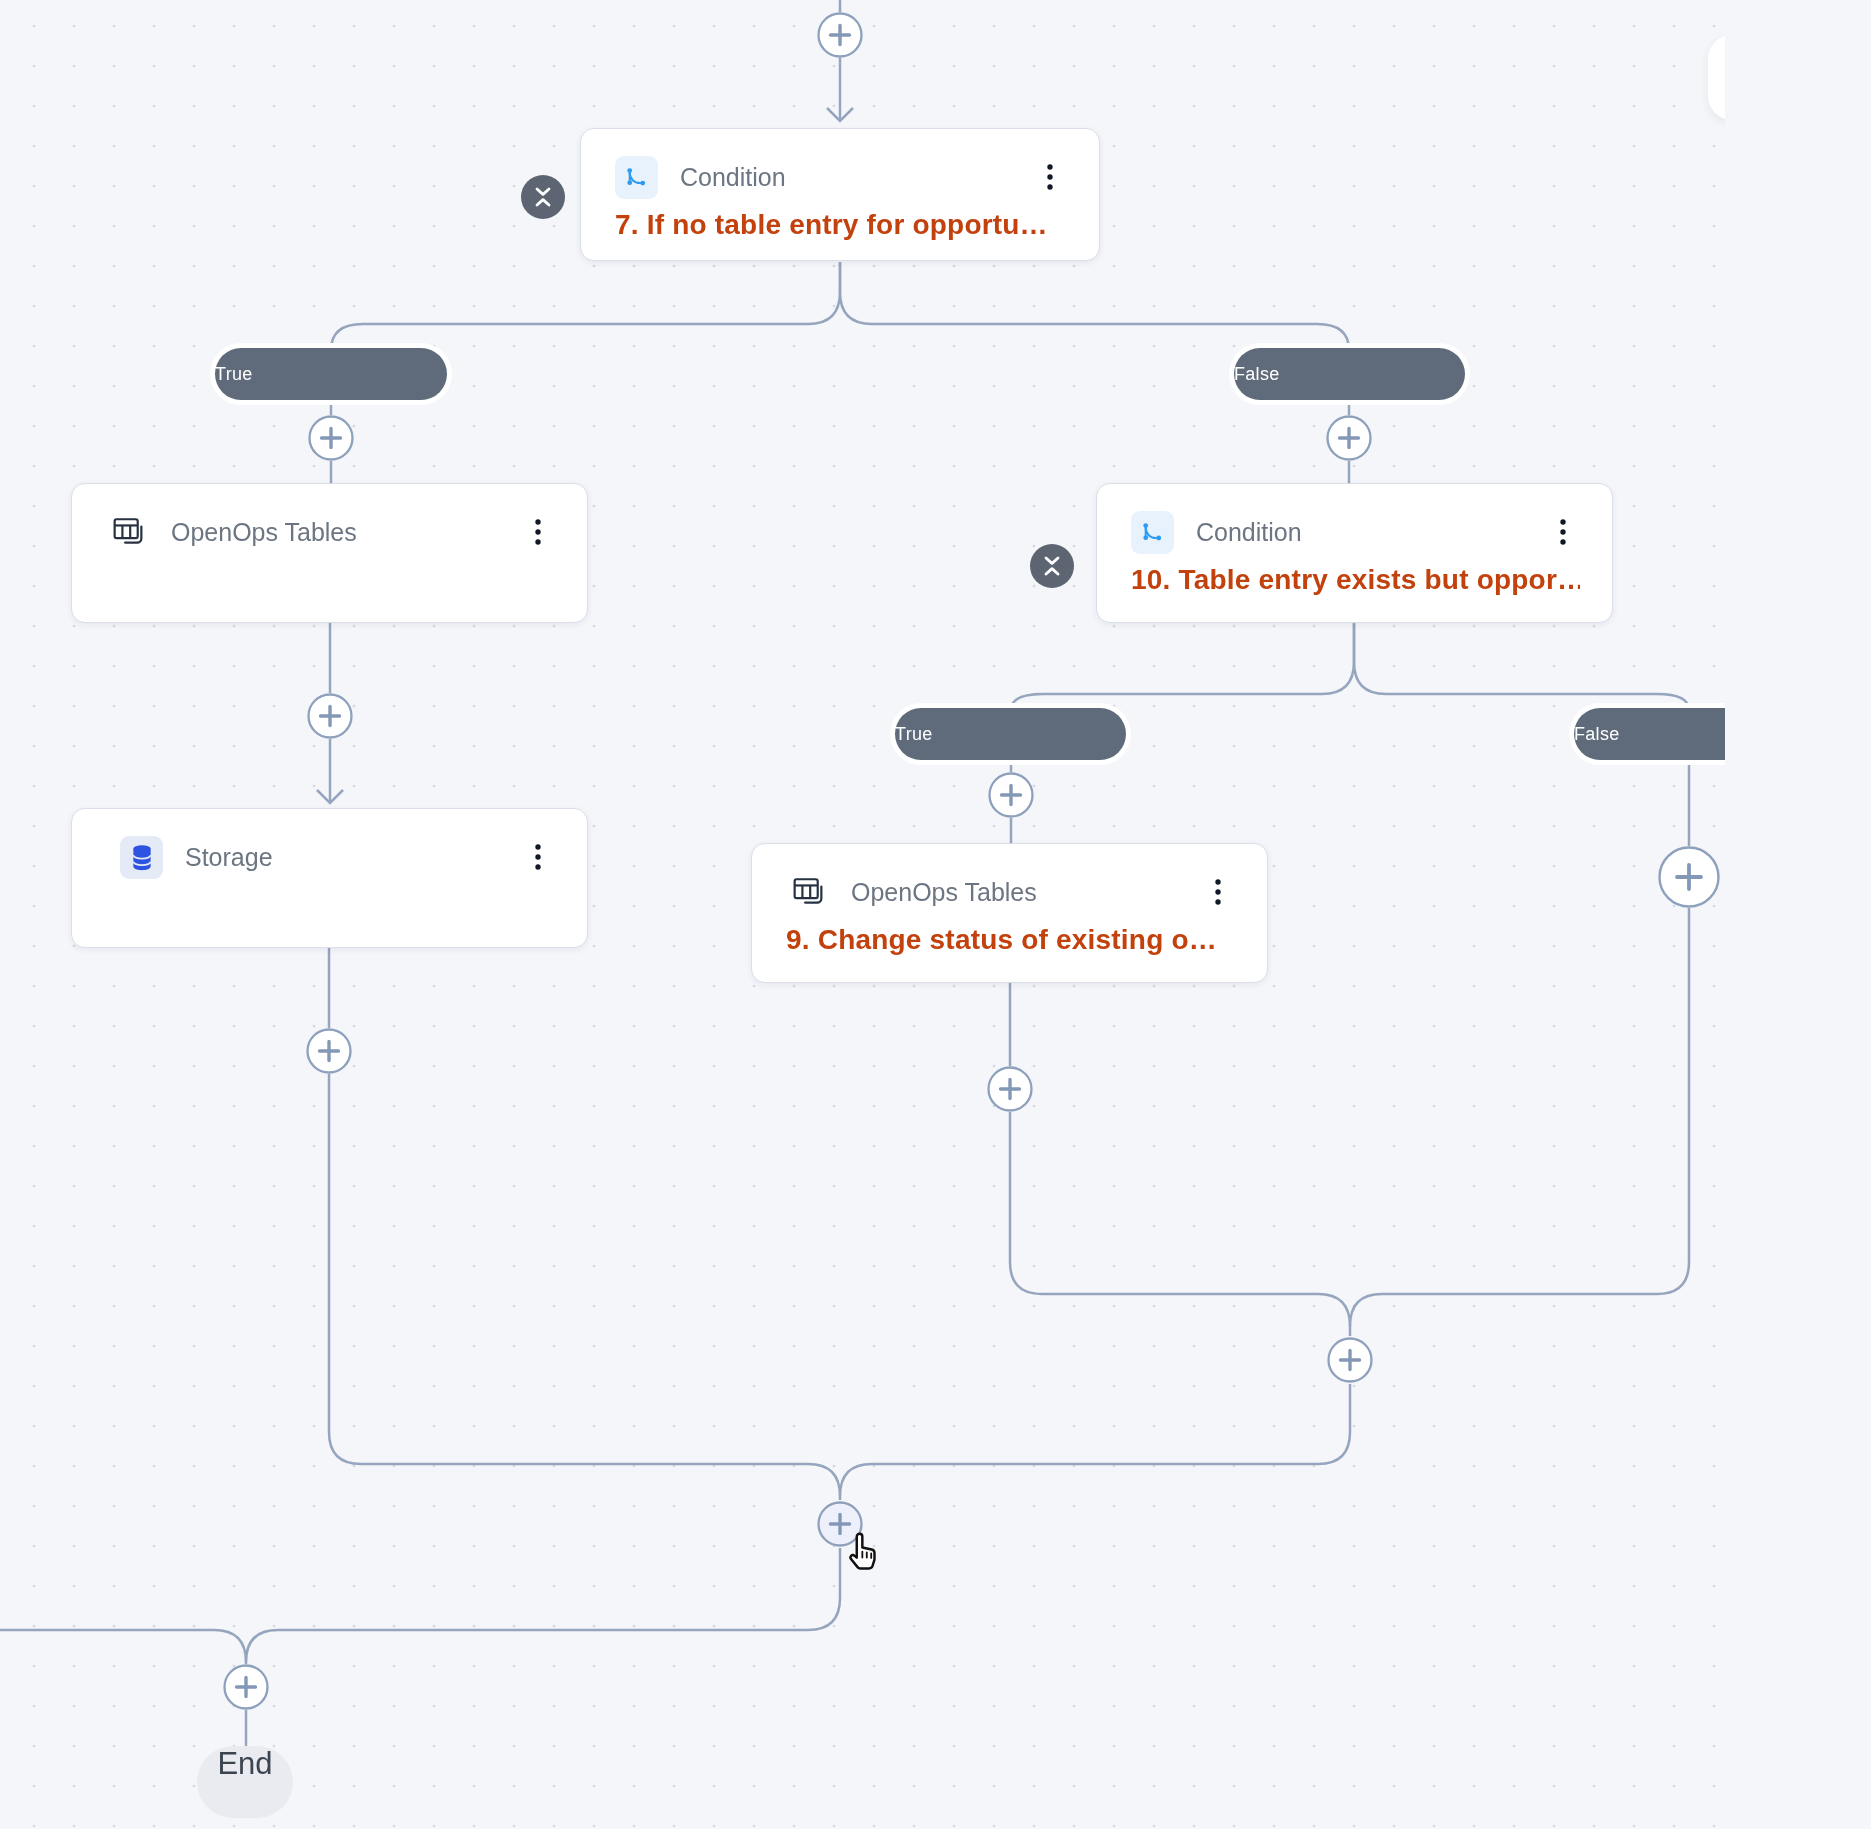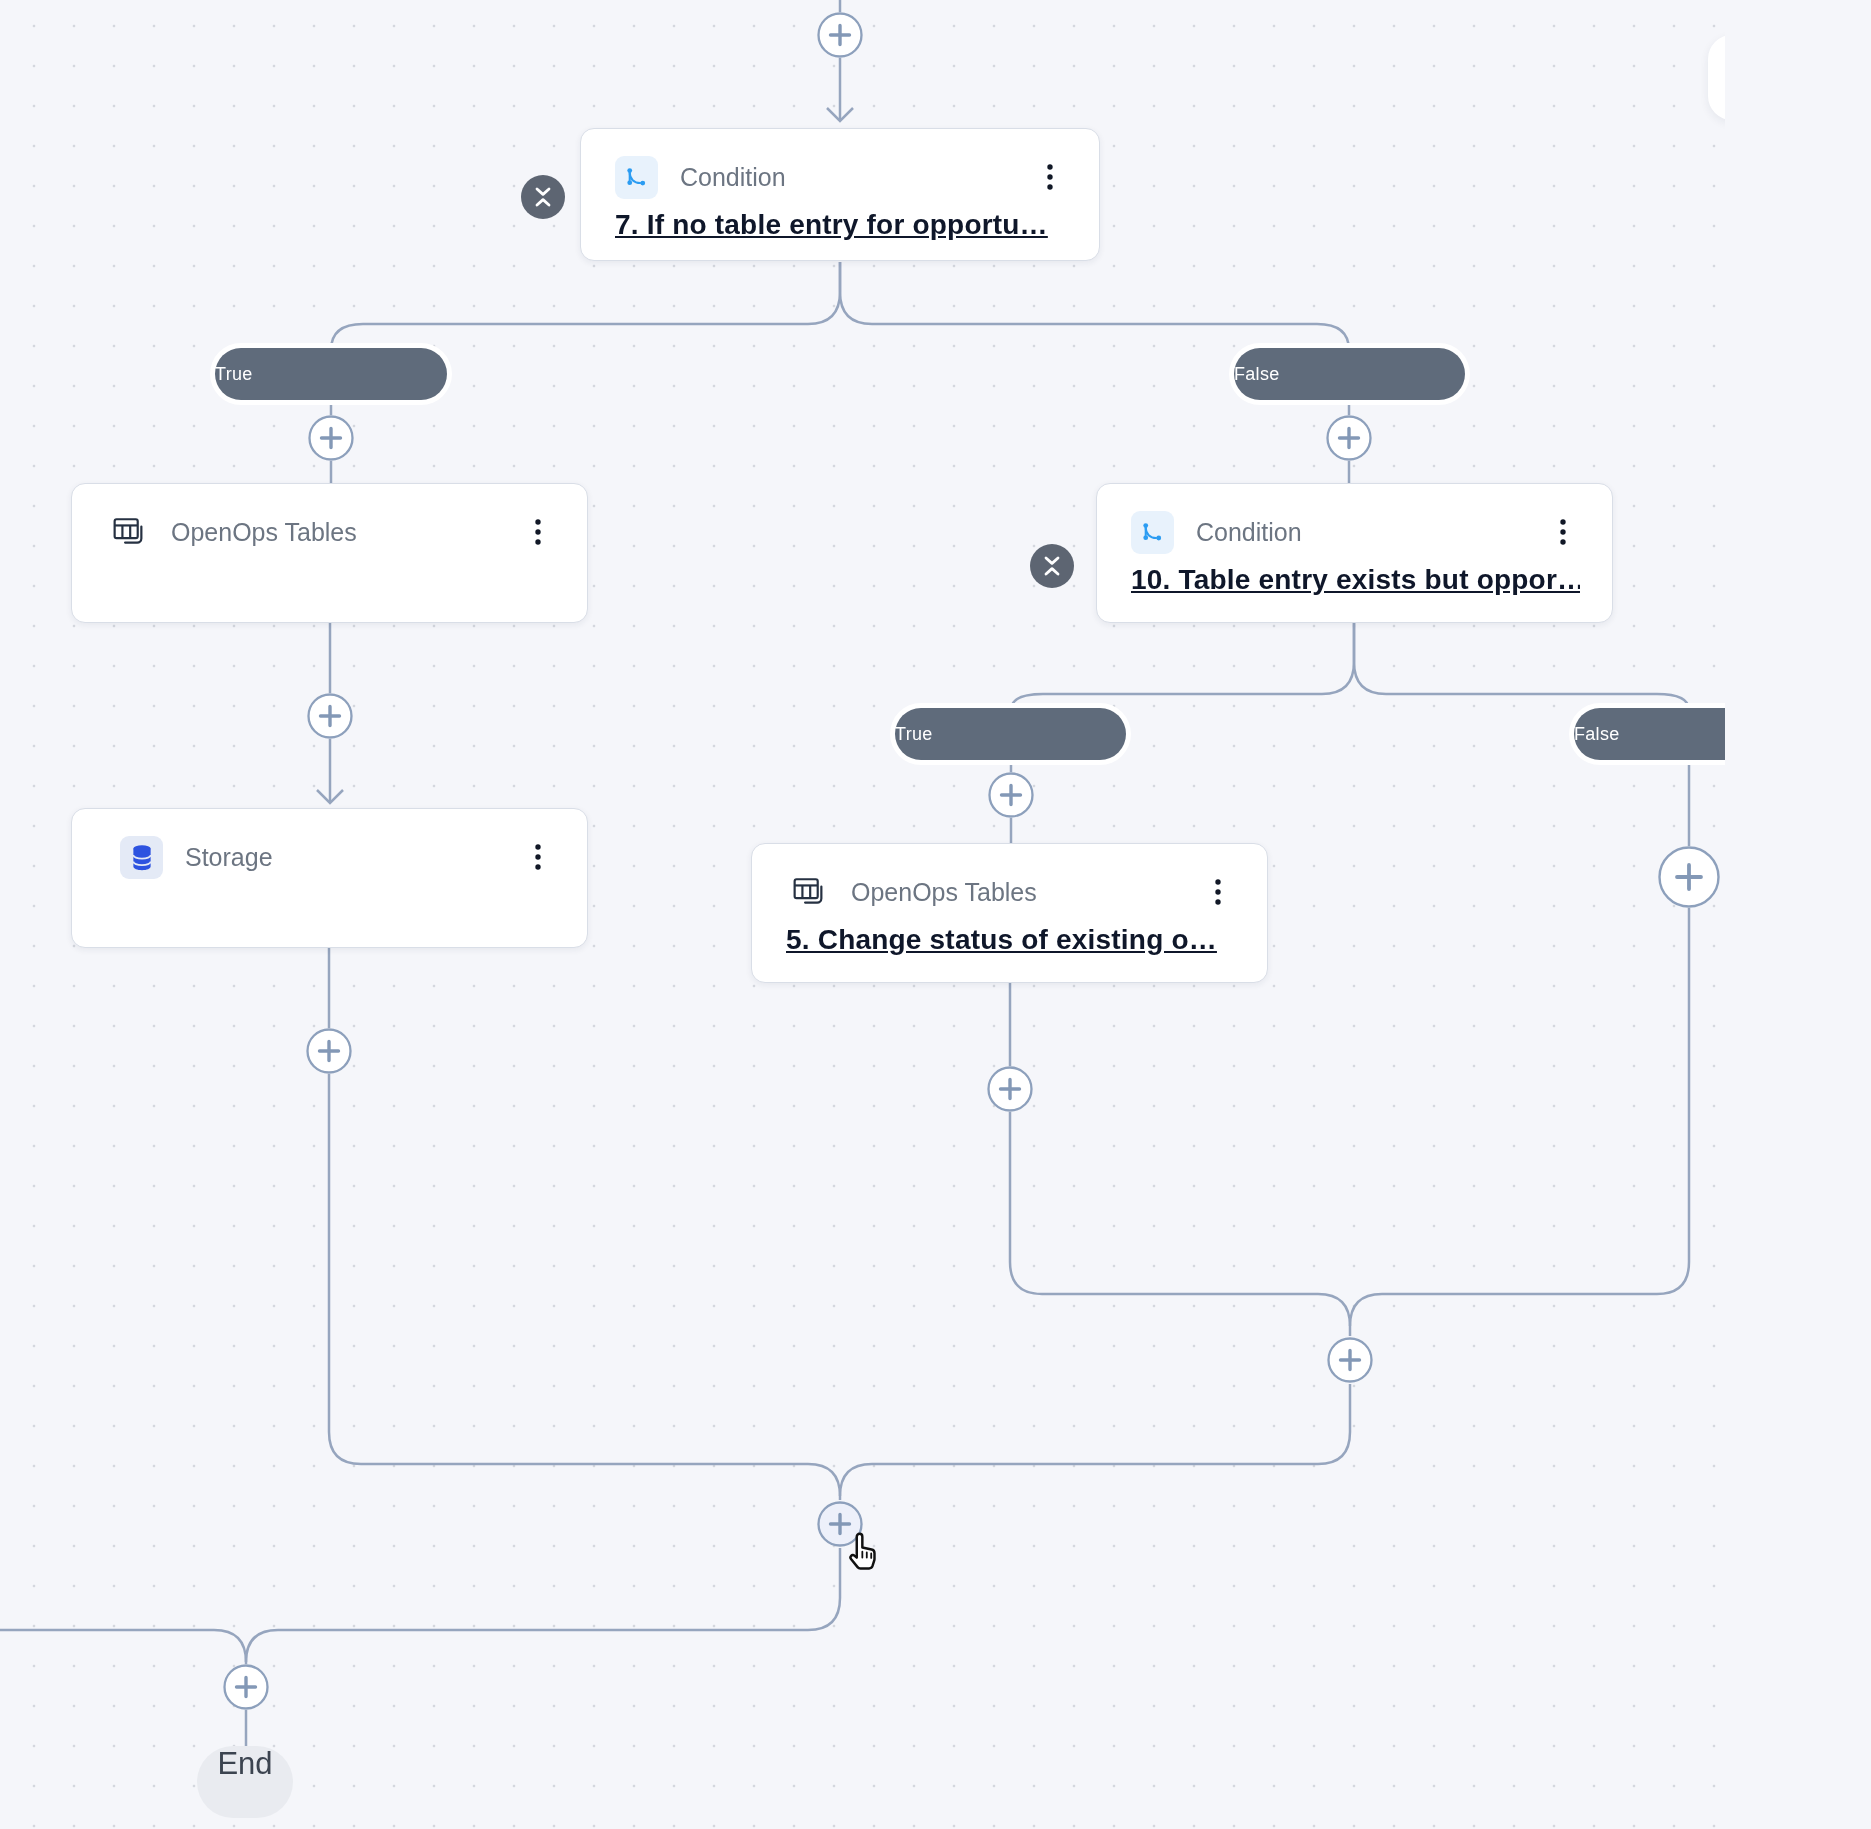--- a/index.html
+++ b/index.html
@@ -18,21 +18,21 @@
     position:absolute;background:#fff;border:1.5px solid #d9dee7;border-radius:14px;
     box-shadow:0 2px 6px rgba(25,39,70,.07);box-sizing:border-box;padding:26px 32px 0 34px;
   }
   .node-head{display:flex;align-items:center;height:44px;}
   .icon-box{width:43px;height:43px;border-radius:9px;display:flex;align-items:center;justify-content:center;flex:0 0 auto;}
   .icon-box.cond{background:#e8f2fc;}
   .icon-box.stor{background:#e4eaf6;}
   .icon-box.plain{background:transparent;}
   .node-type{margin-left:22px;font-size:25px;color:#6c7582;flex:1 1 auto;white-space:nowrap;}
   .kebab{background:none;border:none;padding:4px;cursor:pointer;display:flex;align-items:center;}
-  .node-title{margin-top:10px;font-size:28px;font-weight:600;color:#0f172a;letter-spacing:.2px;white-space:nowrap;overflow:hidden;text-decoration:underline;}
+  .node-title{margin-top:10px;font-size:28px;font-weight:600;color:#c2410c;letter-spacing:.2px;white-space:nowrap;overflow:hidden;}
 
   
   .badge{
     position:absolute;height:52px;border-radius:28px;background:#5f6b7b;
     box-shadow:0 0 0 5px #fff;display:flex;align-items:center;justify-content:flex-start;
     color:#fff;font-size:18px;letter-spacing:.3px;
   }
 
   
   .plus{position:absolute;transform:translate(-50%,-50%);width:46px;height:46px;cursor:pointer;background:none;border:none;padding:0;}
@@ -249,21 +249,21 @@
       </span>
       <span class="node-type">OpenOps Tables</span>
       <button class="kebab">
         <svg width="26" height="30" viewBox="0 0 26 30">
           <circle cx="13" cy="5" r="2.7" fill="#111827"></circle>
             <circle cx="13" cy="15" r="2.7" fill="#111827"></circle>
             <circle cx="13" cy="25" r="2.7" fill="#111827"></circle>
         </svg>
       </button>
     </div>
-    <div class="node-title">5. Change status of existing o…</div>
+    <div class="node-title">9. Change status of existing o…</div>
   </div>
 
   <button class="plus" style="left:840px;top:35px;">
     <svg width="46" height="46">
         <circle cx="23" cy="23" r="21.5" fill="#fff" stroke="#8da0bc" stroke-width="2.3"></circle>
         <path d="M13.5 23 h19 M23 13.5 v19" stroke="#8398b6" stroke-width="3.4" stroke-linecap="round" fill="none"></path>
       </svg>
   </button>
   <button class="plus" style="left:331px;top:438px;">
     <svg width="46" height="46">

